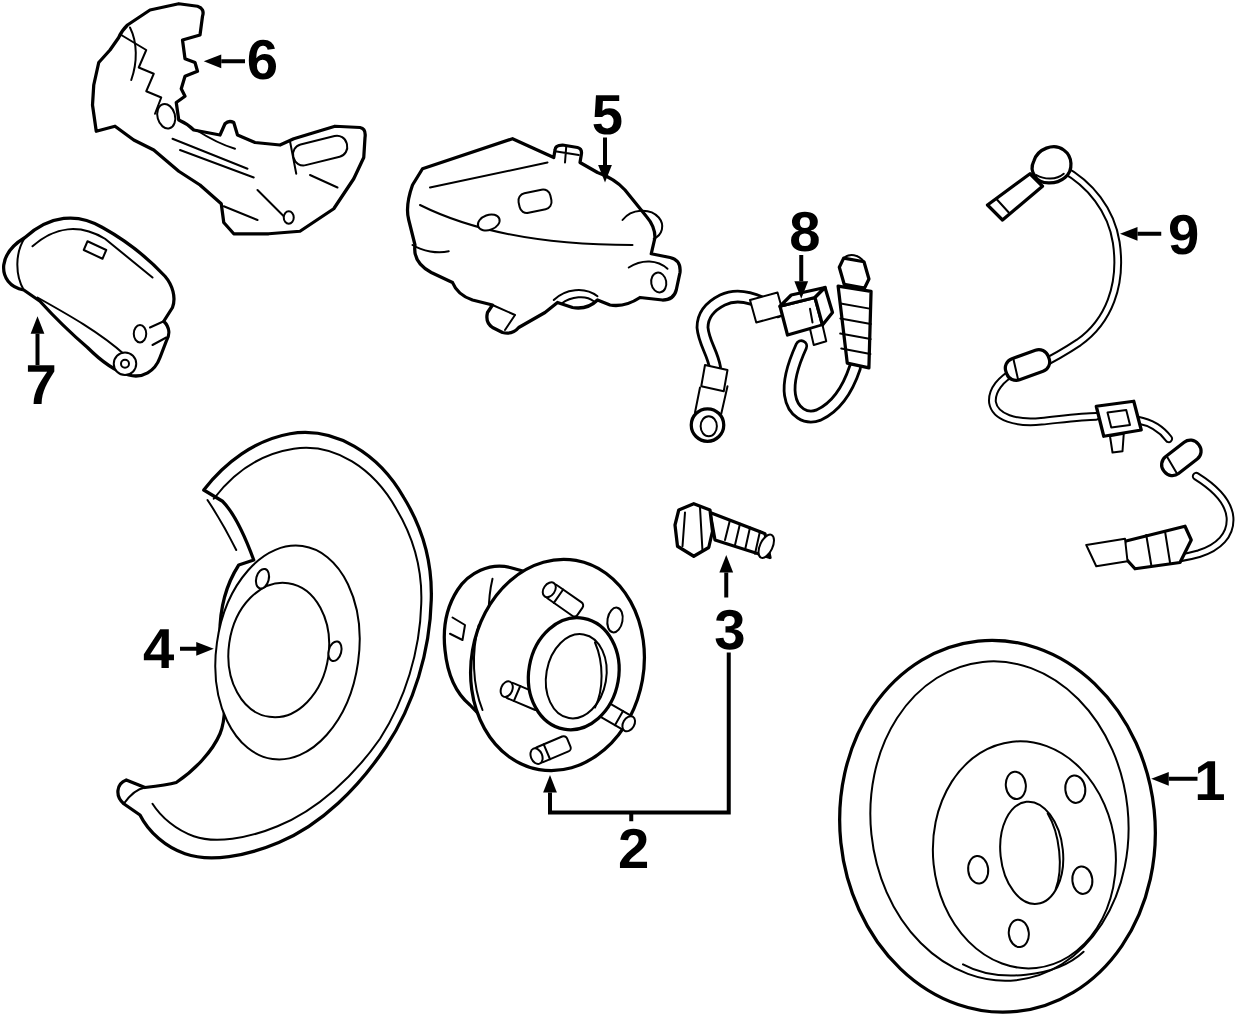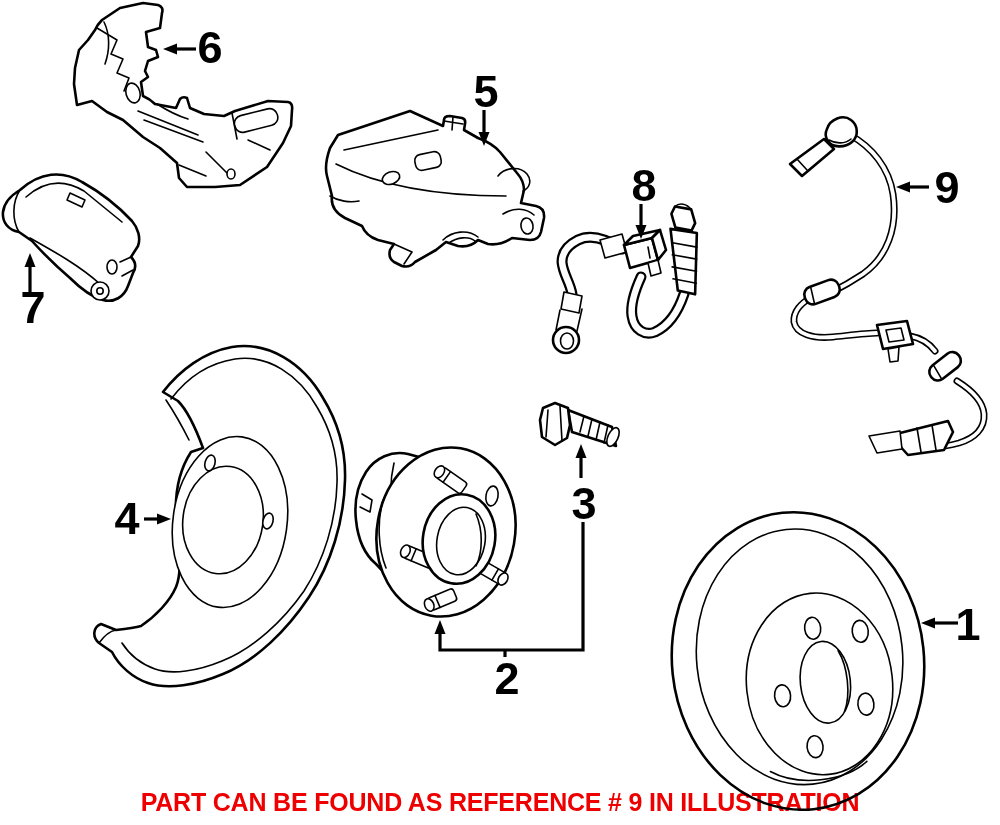--- a/index.html
+++ b/index.html
@@ -238,14 +238,13 @@
   <text class="ref-num" x="507" y="694" text-anchor="middle">2</text>
   <text class="ref-num" x="584" y="519" text-anchor="middle">3</text>
   <text class="ref-num" x="127" y="534" text-anchor="middle">4</text>
   <text class="ref-num" x="486" y="107" text-anchor="middle">5</text>
   <text class="ref-num" x="210" y="63" text-anchor="middle">6</text>
   <text class="ref-num" x="33" y="323" text-anchor="middle">7</text>
   <text class="ref-num" x="644" y="201" text-anchor="middle">8</text>
   <text class="ref-num" x="947" y="203" text-anchor="middle">9</text>
 </svg>
 
-<div class="caption">PART CAN BE FOUND AS REFERENCE # 9 IN ILLUSTRATION</div>
 </div>
 
 </body></html>

